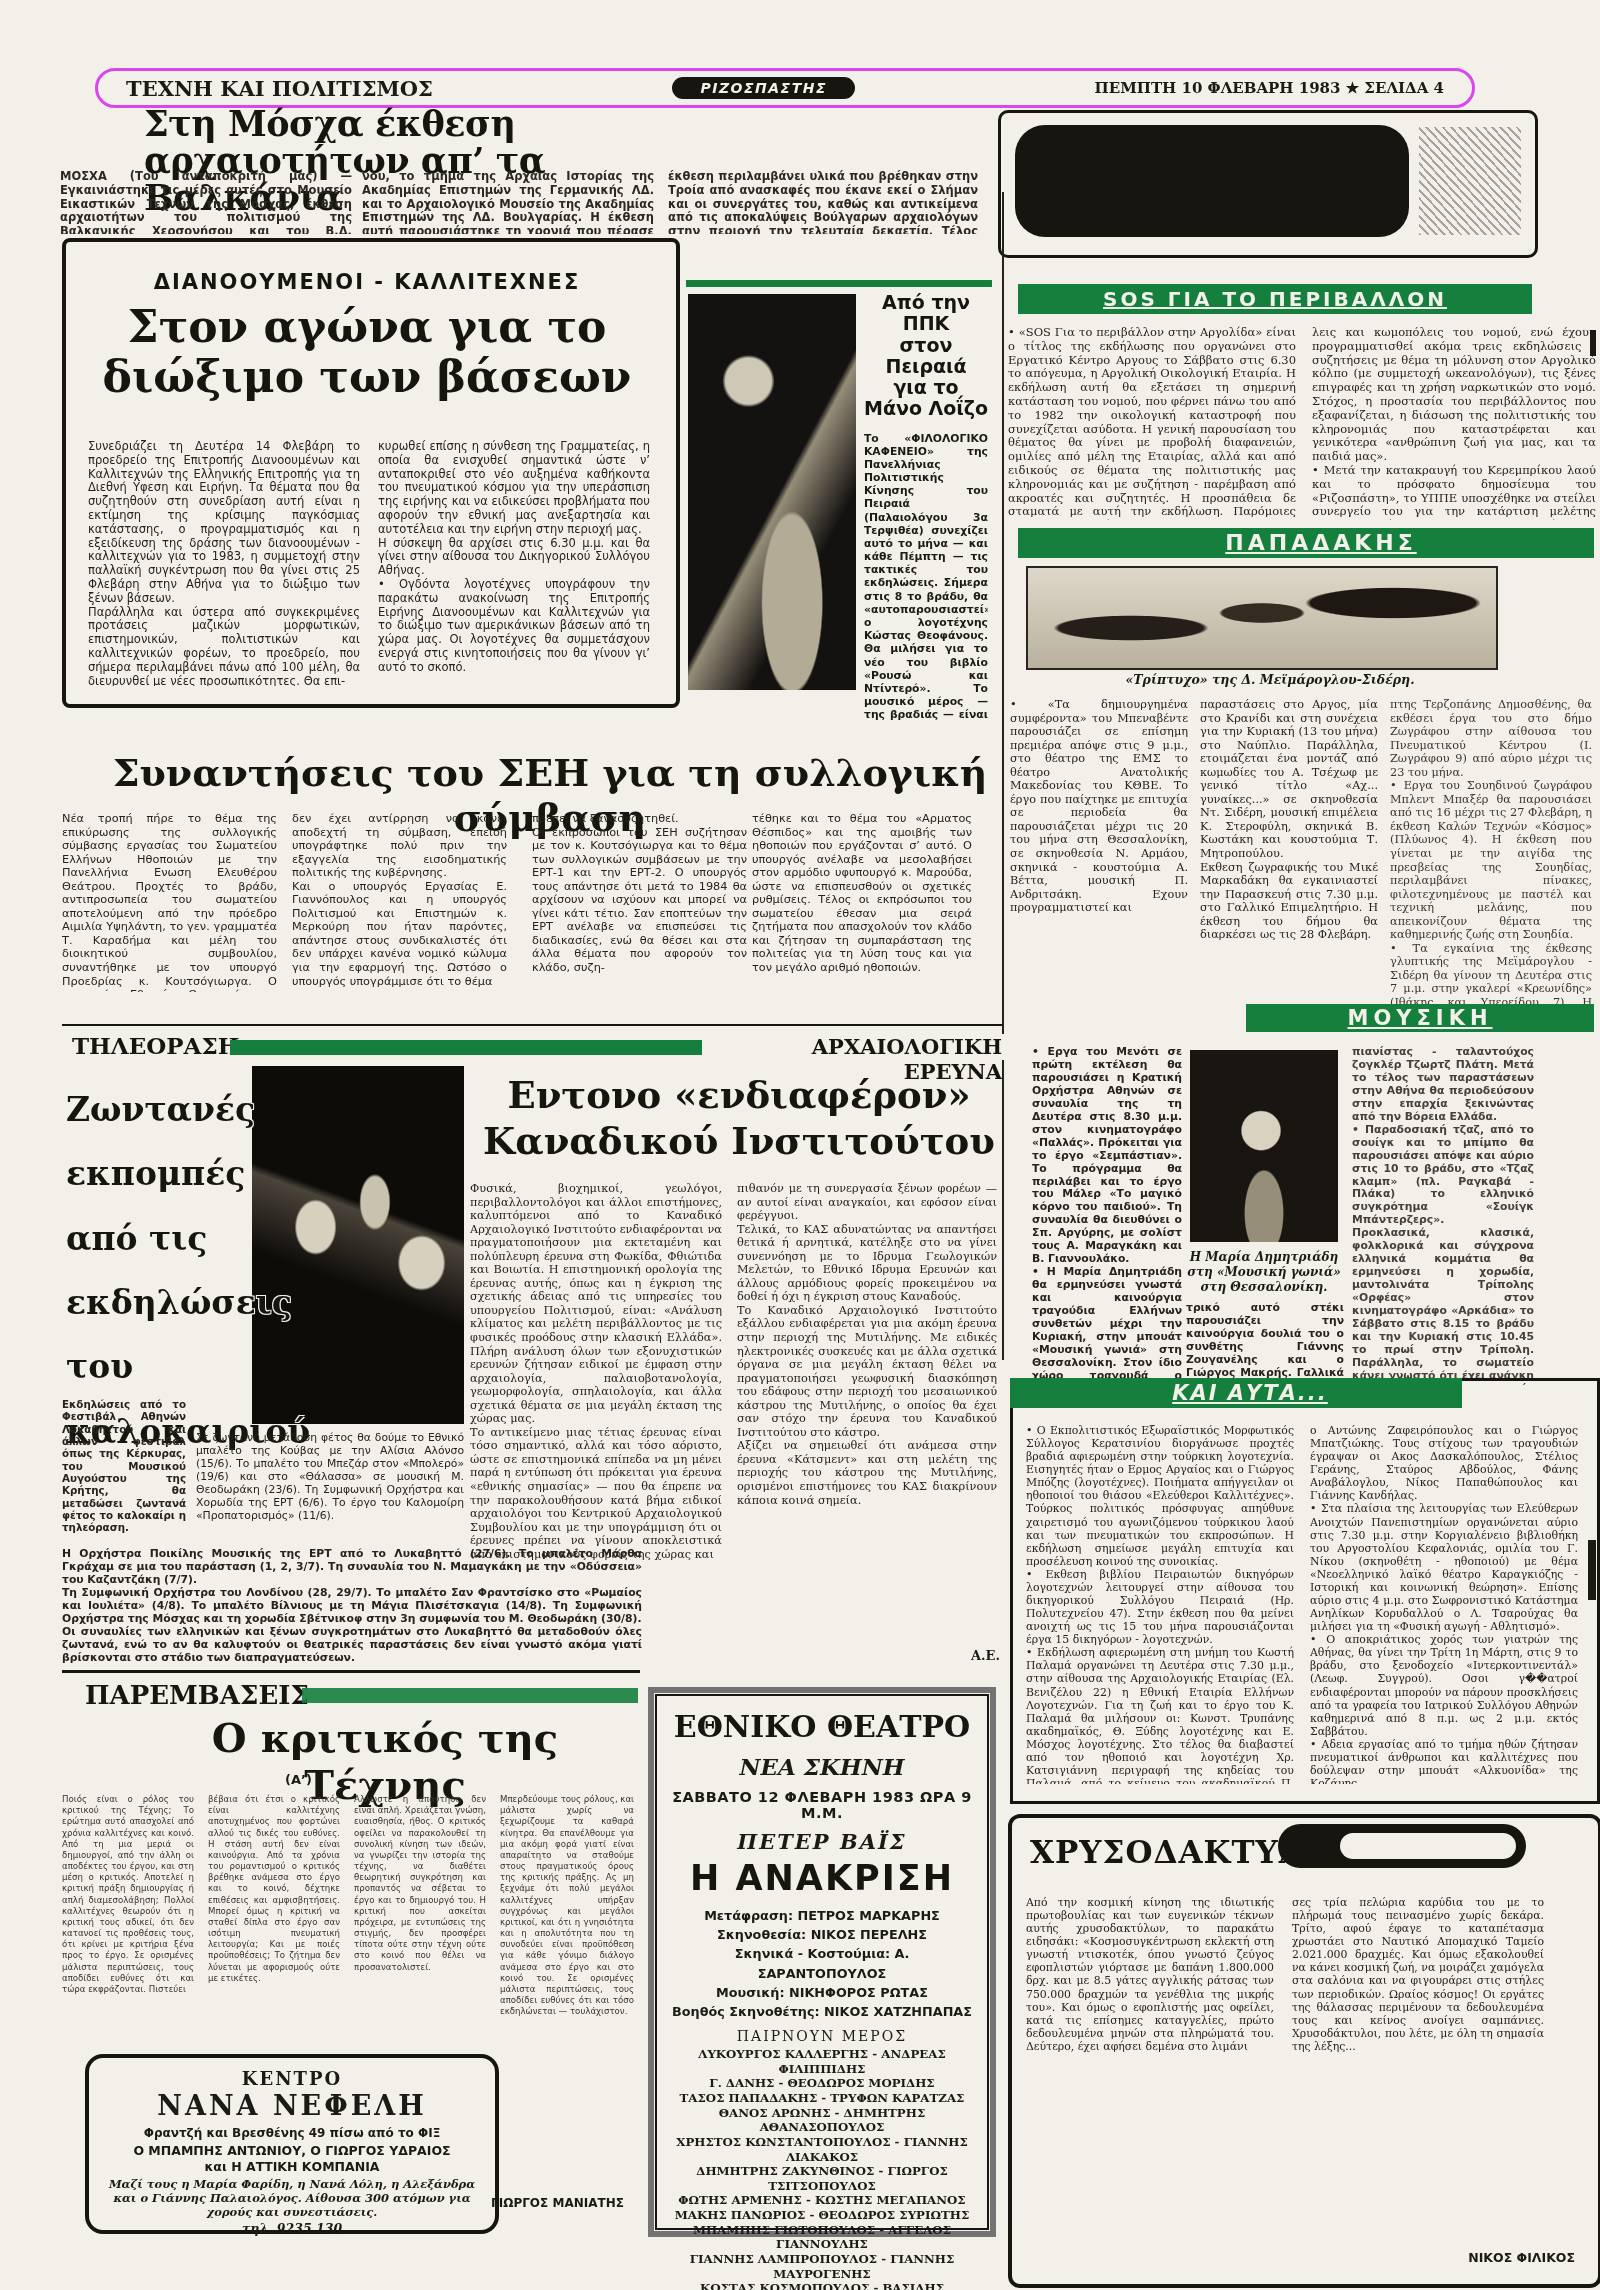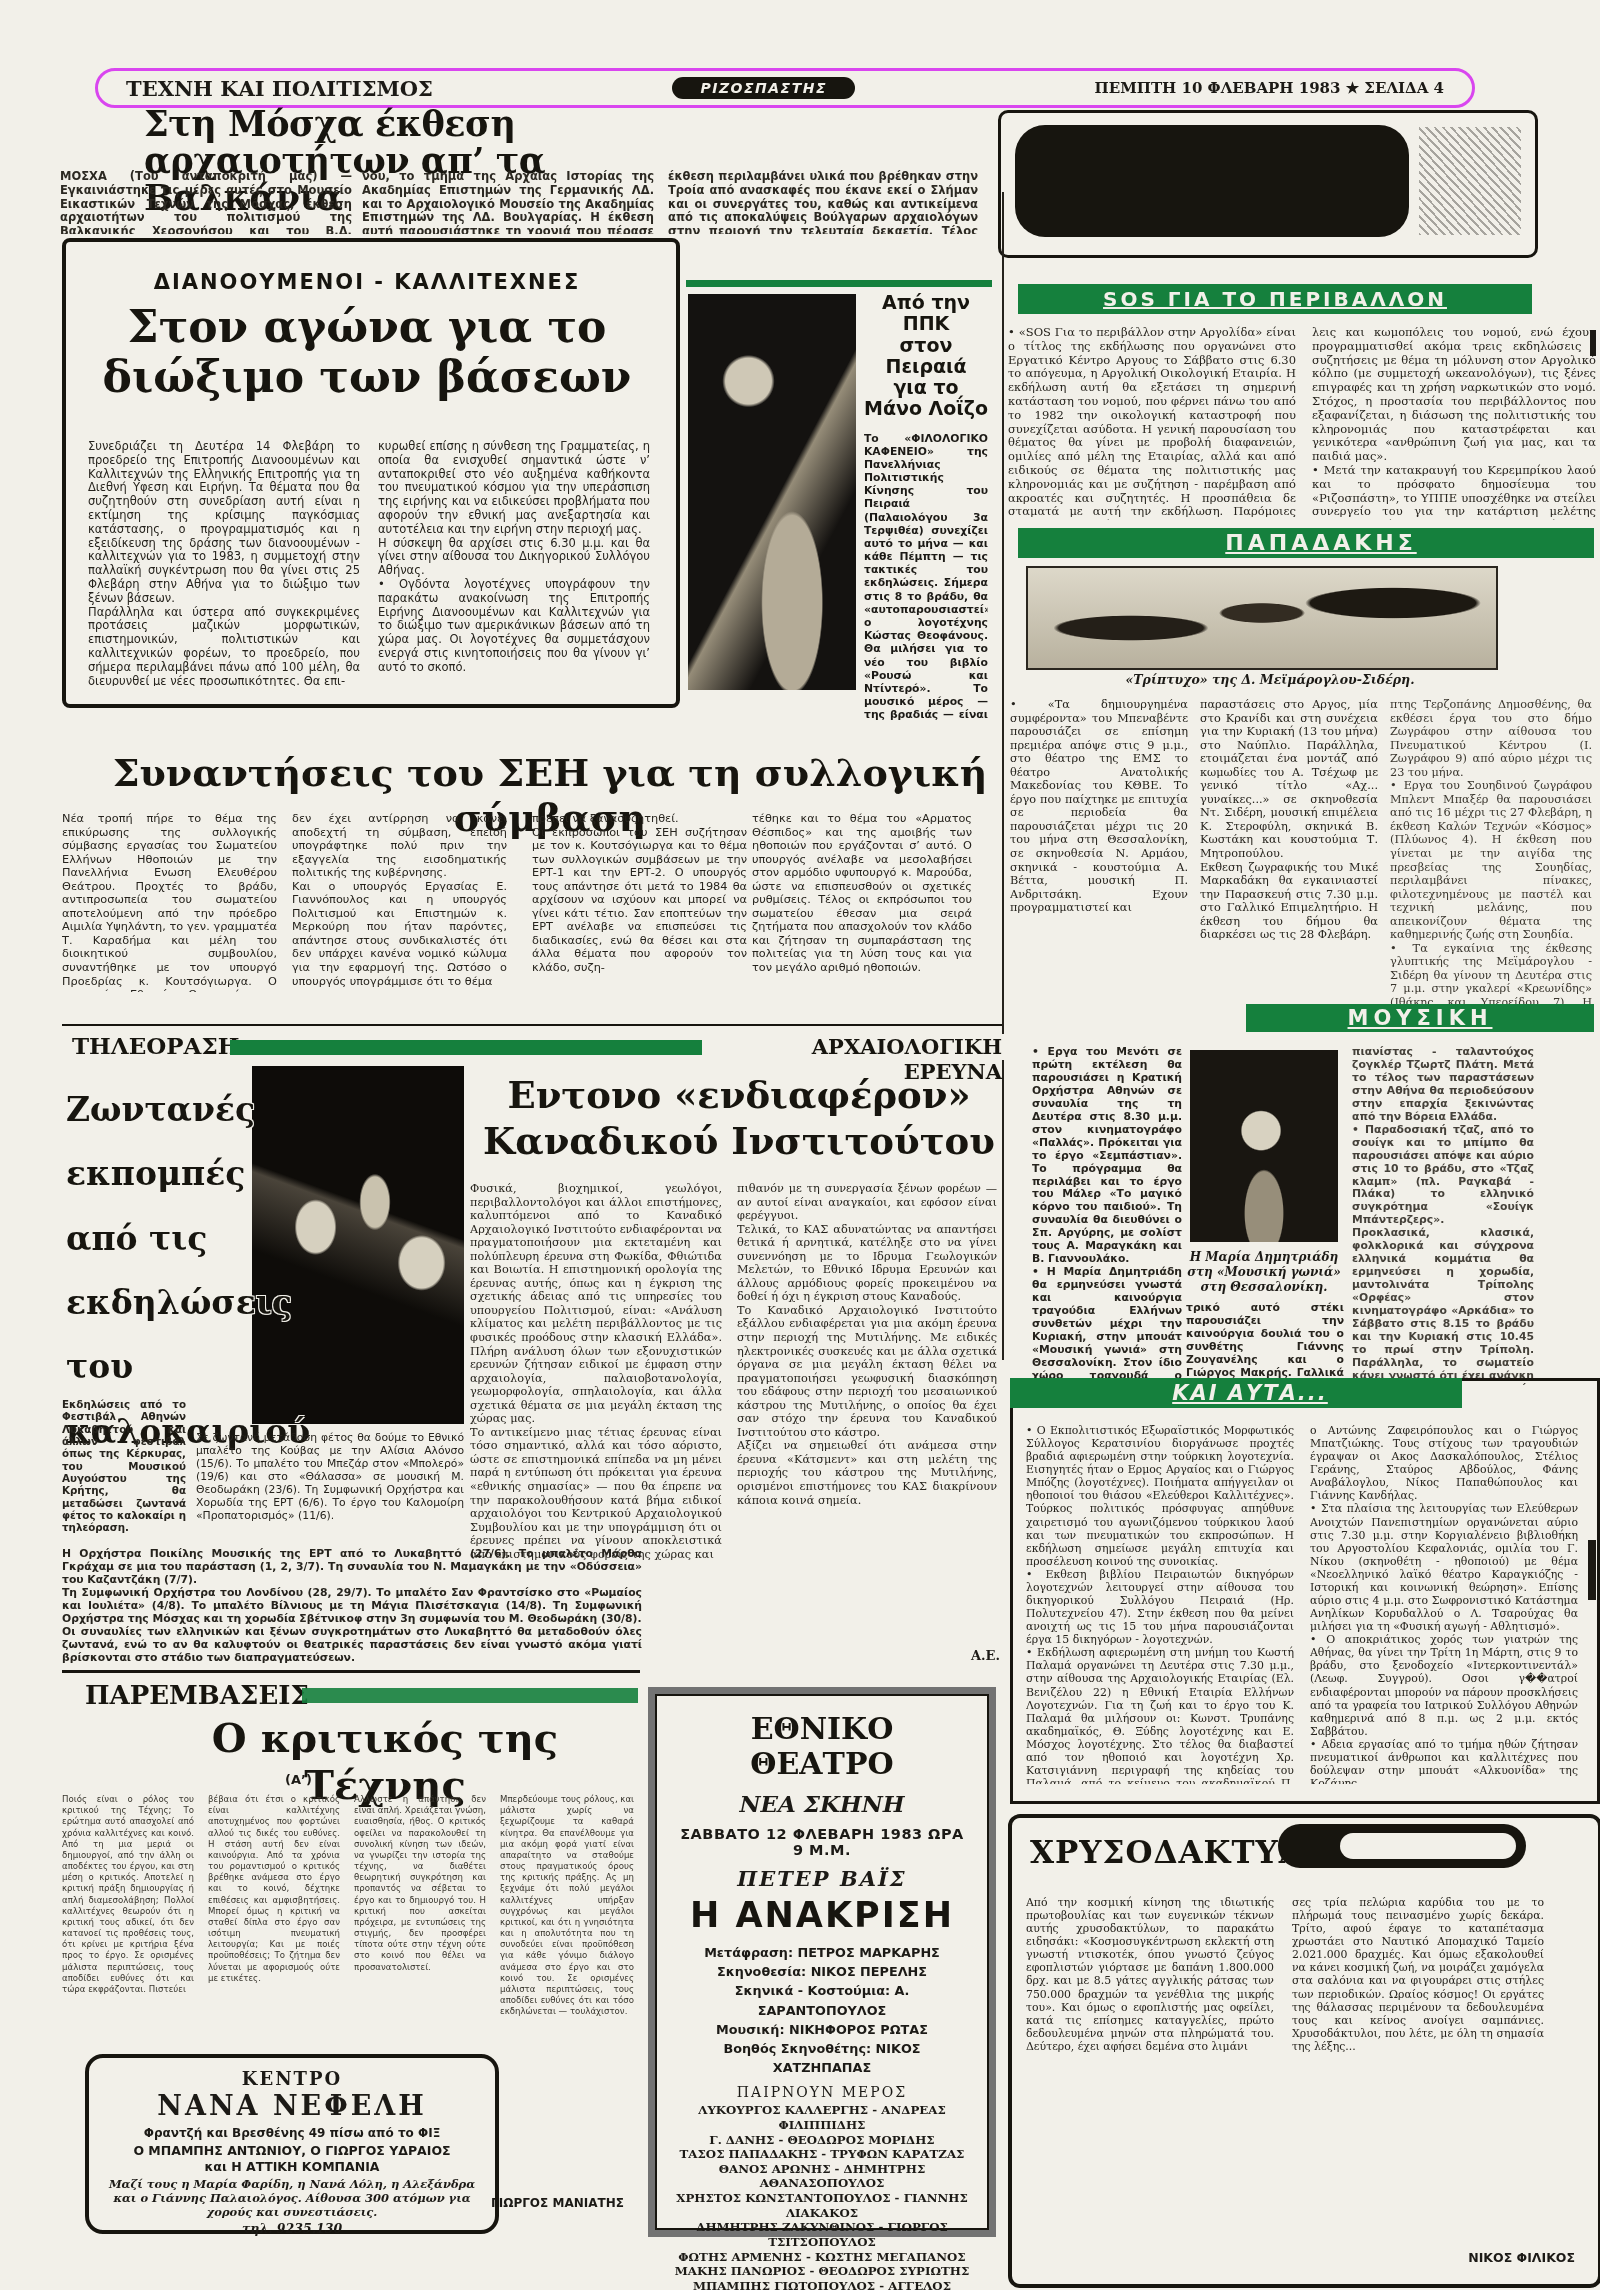--- a/index.html
+++ b/index.html
@@ -133,21 +133,21 @@
   .par-headline{left:150px;top:1714px;width:470px;font-size:40px;color:#17150f;text-align:center;}
   .par-sub{left:285px;top:1772px;font-size:13px;}
   .parcol{top:1794px;height:250px;font-size:8.6px;line-height:1.3;color:#37342c;}
   .parcol1{left:62px;width:132px;}
   .parcol2{left:208px;width:132px;}
   .parcol3{left:354px;width:132px;}
   .parcol4{left:500px;width:134px;height:388px;}
   .par-sig{left:470px;top:2196px;width:175px;font-size:12px;text-align:center;}
 
   
-  .th-box{left:648px;top:1687px;width:348px;height:550px;border:8px solid #737373;outline:2px solid #17150f;outline-offset:-9px;
+  .th-box{left:648px;top:1687px;width:348px;height:550px;border:6px solid #737373;outline:2px solid #17150f;outline-offset:-9px;
           box-sizing:border-box;padding:16px 18px 8px;text-align:center;background:#f2f0e9;}
   .th-title{font-size:30px;color:#17150f;}
   .th-stage{font-size:23px;margin-top:9px;}
   .th-date{font-size:14.5px;margin-top:9px;letter-spacing:.5px;}
   .th-author{font-size:21px;margin-top:8px;letter-spacing:2px;}
   .th-play{font-size:35px;margin-top:4px;letter-spacing:2px;color:#17150f;}
   .th-credits{margin-top:8px;font-size:12.8px;line-height:1.5;font-weight:bold;}
   .th-cast-h{font-size:14px;margin-top:7px;letter-spacing:2px;}
   .th-cast{font-size:11.8px;line-height:1.24;font-weight:bold;margin-top:3px;font-family:"DejaVu Serif",serif;}
 

